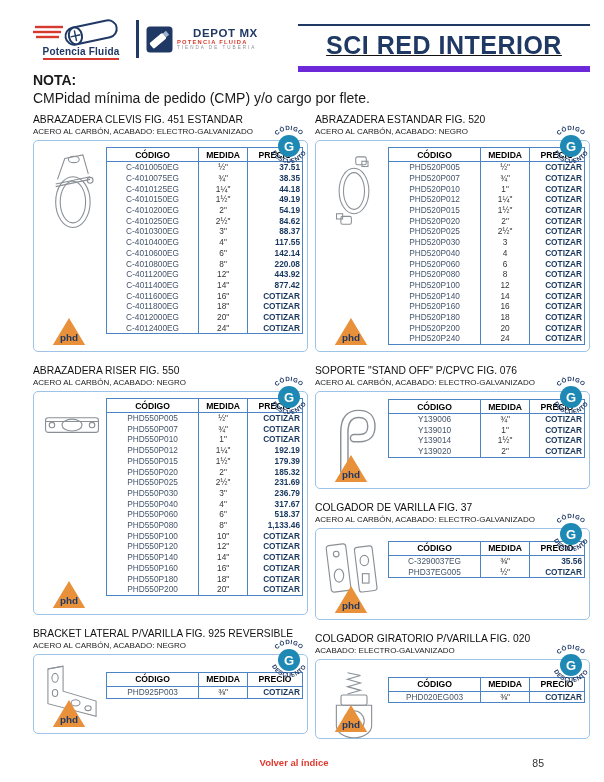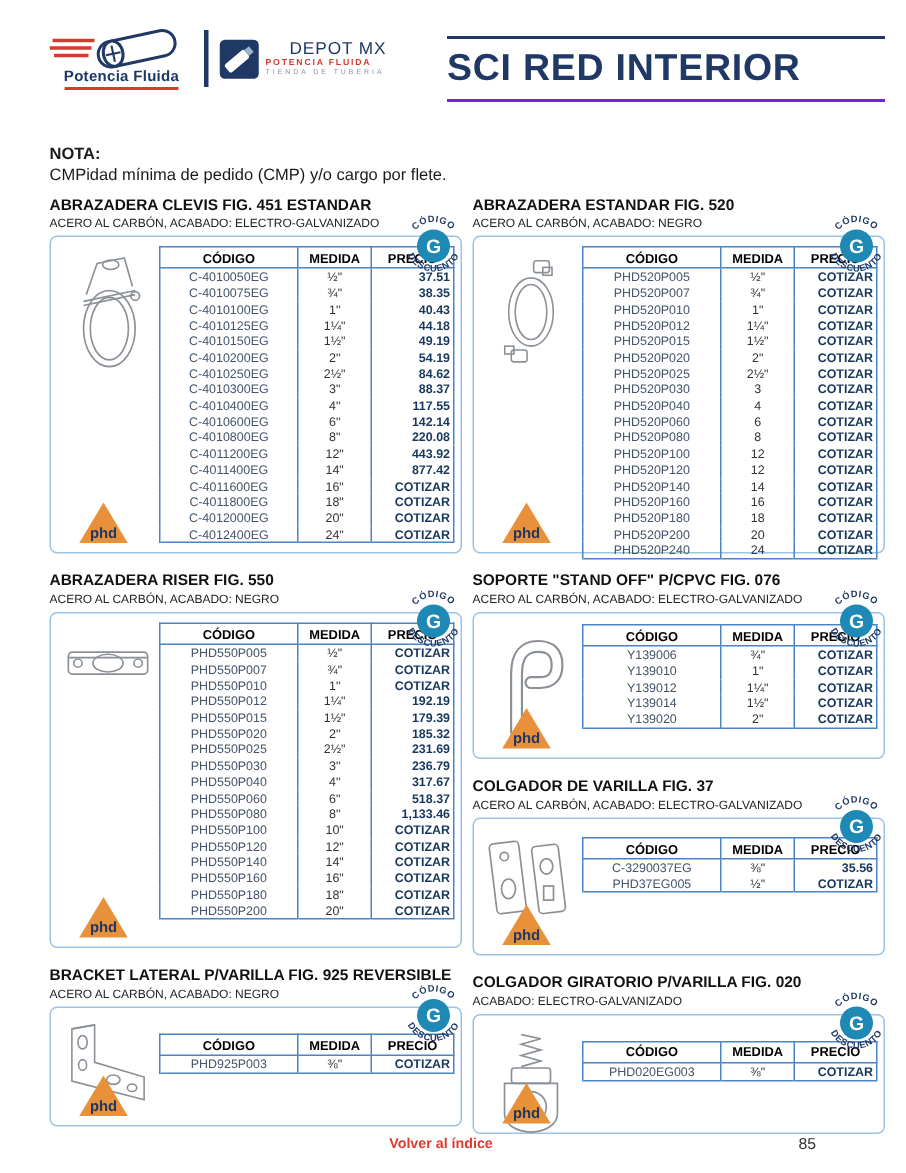--- a/index.html
+++ b/index.html
@@ -9,38 +9,38 @@
 
   
   header{display:flex;align-items:flex-start;height:58px;}
   .logos{display:flex;align-items:center;gap:7px;margin-top:6px;}
   .logo-pf{display:flex;flex-direction:column;align-items:center;}
   .logo-pf-caption{font-size:10px;font-weight:bold;color:#1f3864;border-bottom:2px solid #d63a2f;
                    padding-bottom:1px;margin-top:-2px;letter-spacing:0.2px;}
   .logo-sep{width:3px;height:38px;background:#1f3864;}
   .logo-depot{display:flex;align-items:center;gap:4px;}
   .depot-text{display:flex;flex-direction:column;line-height:1.05;}
-  .depot-l1{font-size:11.5px;font-weight:normal;color:#1f3864;letter-spacing:0.6px;padding-left:16px;}
+  .depot-l1{font-size:11.5px;font-weight:bold;color:#1f3864;letter-spacing:0.6px;padding-left:16px;}
   .depot-l2{font-size:5.8px;font-weight:bold;color:#d63a2f;letter-spacing:1.2px;}
   .depot-l3{font-size:4.6px;color:#8a8f98;letter-spacing:2px;margin-top:1px;}
-  .title-block{margin-left:auto;width:292px;border-top:2px solid #1f3864;border-bottom:2px solid #6d28d9;
-               padding:5px 0 6px;margin-top:12px;}
+  .title-block{margin-left:auto;width:292px;border-top:2px solid #1f3864;border-bottom:6px solid #6d28d9;
+               padding:5px 0 6px;text-align:center;margin-top:12px;text-decoration:underline;}
   .page-title{font-size:25px;font-weight:bold;color:#1f3864;letter-spacing:0.5px;white-space:nowrap;}
 
   
-  .note{margin-top:26px;font-size:11px;line-height:1.3;color:#1a1a1a;}
+  .note{margin-top:1px;font-size:14px;line-height:1.3;color:#1a1a1a;}
   .note-label{font-weight:bold;}
 
   
   .grid{display:flex;gap:7px;margin-top:7px;}
   .col{width:276px;display:flex;flex-direction:column;}
 
   
   .product-section{position:relative;margin-bottom:13px;}
-  .sec-title{font-size:10.3px;font-weight:bold;color:#111;line-height:1.15;}
+  .sec-title{font-size:10.3px;font-weight:normal;color:#111;line-height:1.15;}
   .sec-sub{font-size:8px;color:#222;margin-top:1px;margin-bottom:4px;}
   .sec-box{border:1.5px solid #9dc3e6;border-radius:5px;position:relative;
            display:flex;align-items:flex-start;padding:4px;box-sizing:border-box;background:#fff;}
   .img-slot{width:68px;flex:0 0 68px;display:flex;justify-content:center;padding-top:5px;}
   .badge-slot{position:absolute;top:9px;right:-4px;z-index:3;}
 
   
   table.price-table{border-collapse:collapse;flex:1;margin-top:2px;table-layout:fixed;}
   table.price-table th{font-size:8.6px;font-weight:bold;color:#000;border:1px solid #4a84c4;
                        height:13px;padding:0 2px;background:#fff;}
@@ -168,25 +168,20 @@
                   <td class="c-code">C-4010050EG</td>
                   <td class="c-size">½"</td>
                   <td class="c-price">37.51</td>
                 </tr>
                 <tr>
                   <td class="c-code">C-4010075EG</td>
                   <td class="c-size">¾"</td>
                   <td class="c-price">38.35</td>
                 </tr>
                 <tr>
-                  <td class="c-code">C-4010100EG</td>
-                  <td class="c-size">1"</td>
-                  <td class="c-price">40.43</td>
-                </tr>
-                <tr>
                   <td class="c-code">C-4010125EG</td>
                   <td class="c-size">1¼"</td>
                   <td class="c-price">44.18</td>
                 </tr>
                 <tr>
                   <td class="c-code">C-4010150EG</td>
                   <td class="c-size">1½"</td>
                   <td class="c-price">49.19</td>
                 </tr>
                 <tr>
@@ -541,25 +536,20 @@
                   <td class="c-code">PHD520P080</td>
                   <td class="c-size">8</td>
                   <td class="c-price">COTIZAR</td>
                 </tr>
                 <tr>
                   <td class="c-code">PHD520P100</td>
                   <td class="c-size">12</td>
                   <td class="c-price">COTIZAR</td>
                 </tr>
                 <tr>
-                  <td class="c-code">PHD520P120</td>
-                  <td class="c-size">12</td>
-                  <td class="c-price">COTIZAR</td>
-                </tr>
-                <tr>
                   <td class="c-code">PHD520P140</td>
                   <td class="c-size">14</td>
                   <td class="c-price">COTIZAR</td>
                 </tr>
                 <tr>
                   <td class="c-code">PHD520P160</td>
                   <td class="c-size">16</td>
                   <td class="c-price">COTIZAR</td>
                 </tr>
                 <tr>
@@ -621,25 +611,20 @@
               </thead>
         <tbody>
                 <tr>
                   <td class="c-code">Y139006</td>
                   <td class="c-size">¾"</td>
                   <td class="c-price">COTIZAR</td>
                 </tr>
                 <tr>
                   <td class="c-code">Y139010</td>
                   <td class="c-size">1"</td>
-                  <td class="c-price">COTIZAR</td>
-                </tr>
-                <tr>
-                  <td class="c-code">Y139012</td>
-                  <td class="c-size">1¼"</td>
                   <td class="c-price">COTIZAR</td>
                 </tr>
                 <tr>
                   <td class="c-code">Y139014</td>
                   <td class="c-size">1½"</td>
                   <td class="c-price">COTIZAR</td>
                 </tr>
                 <tr>
                   <td class="c-code">Y139020</td>
                   <td class="c-size">2"</td>

